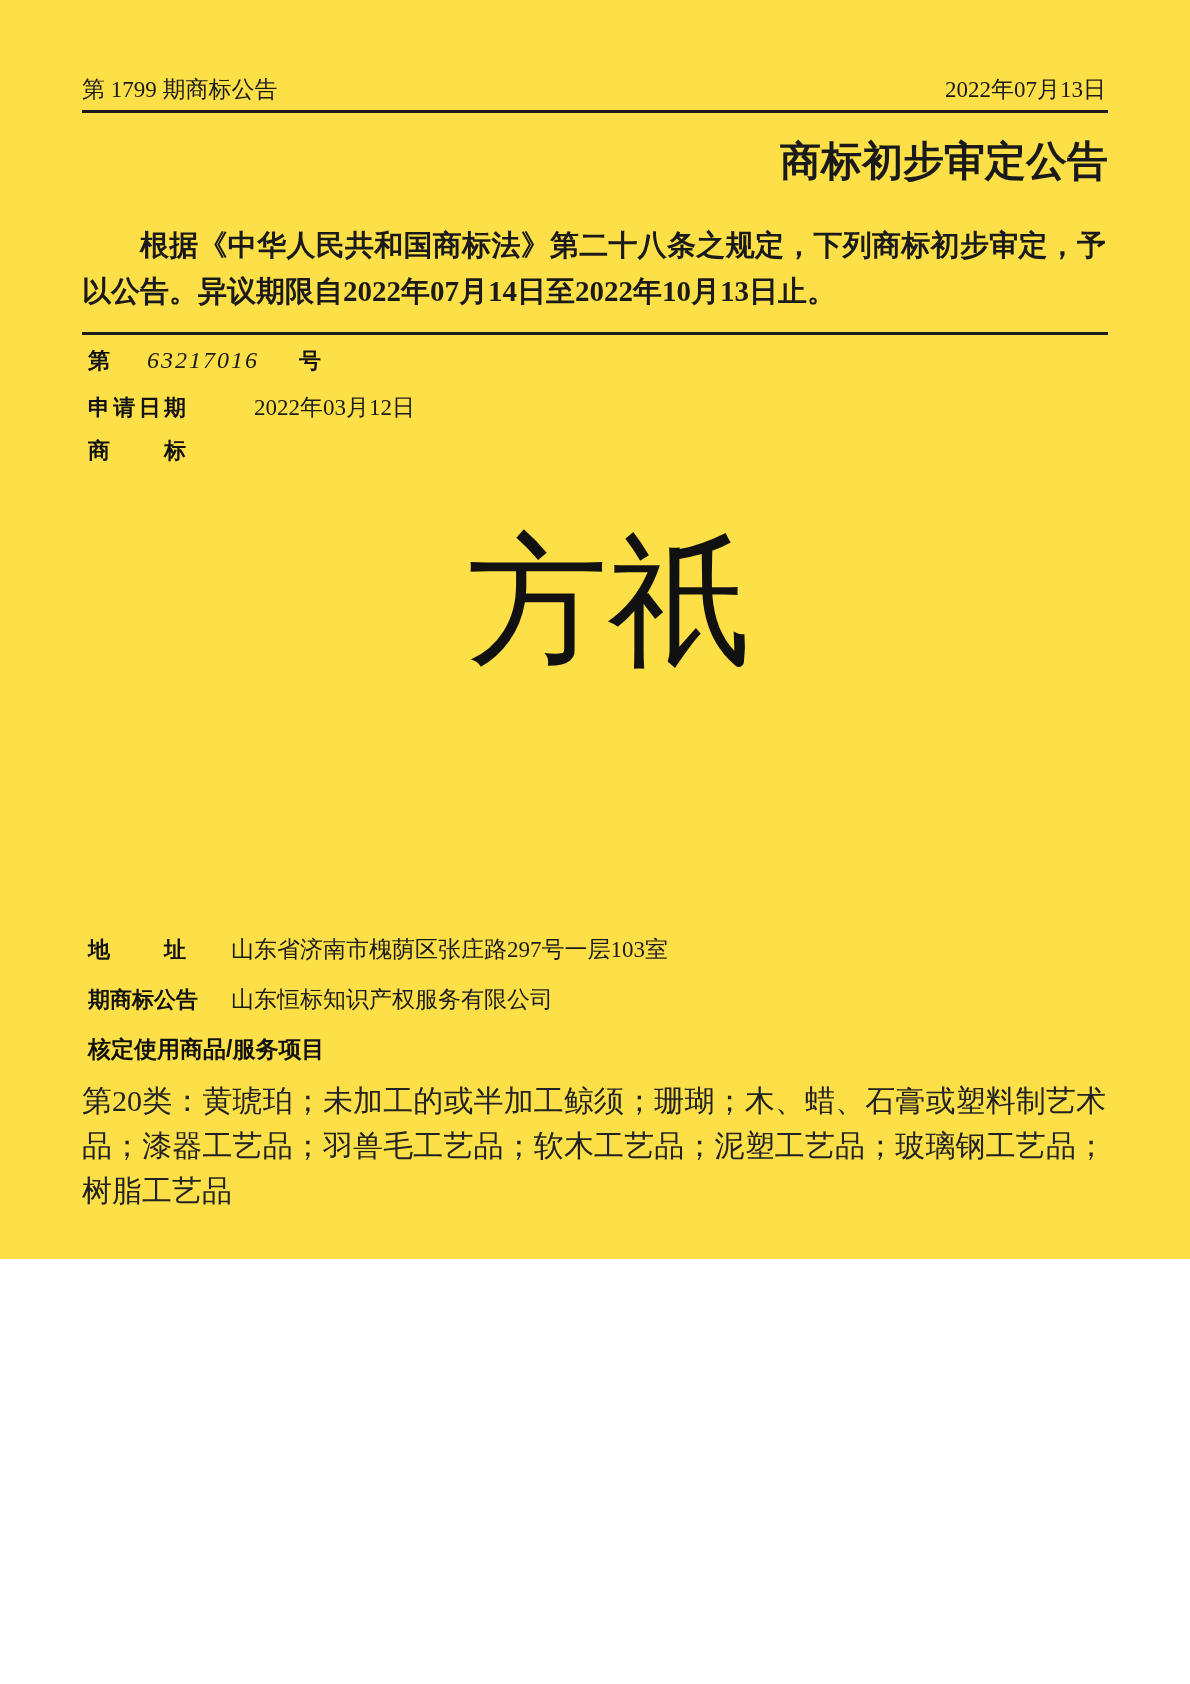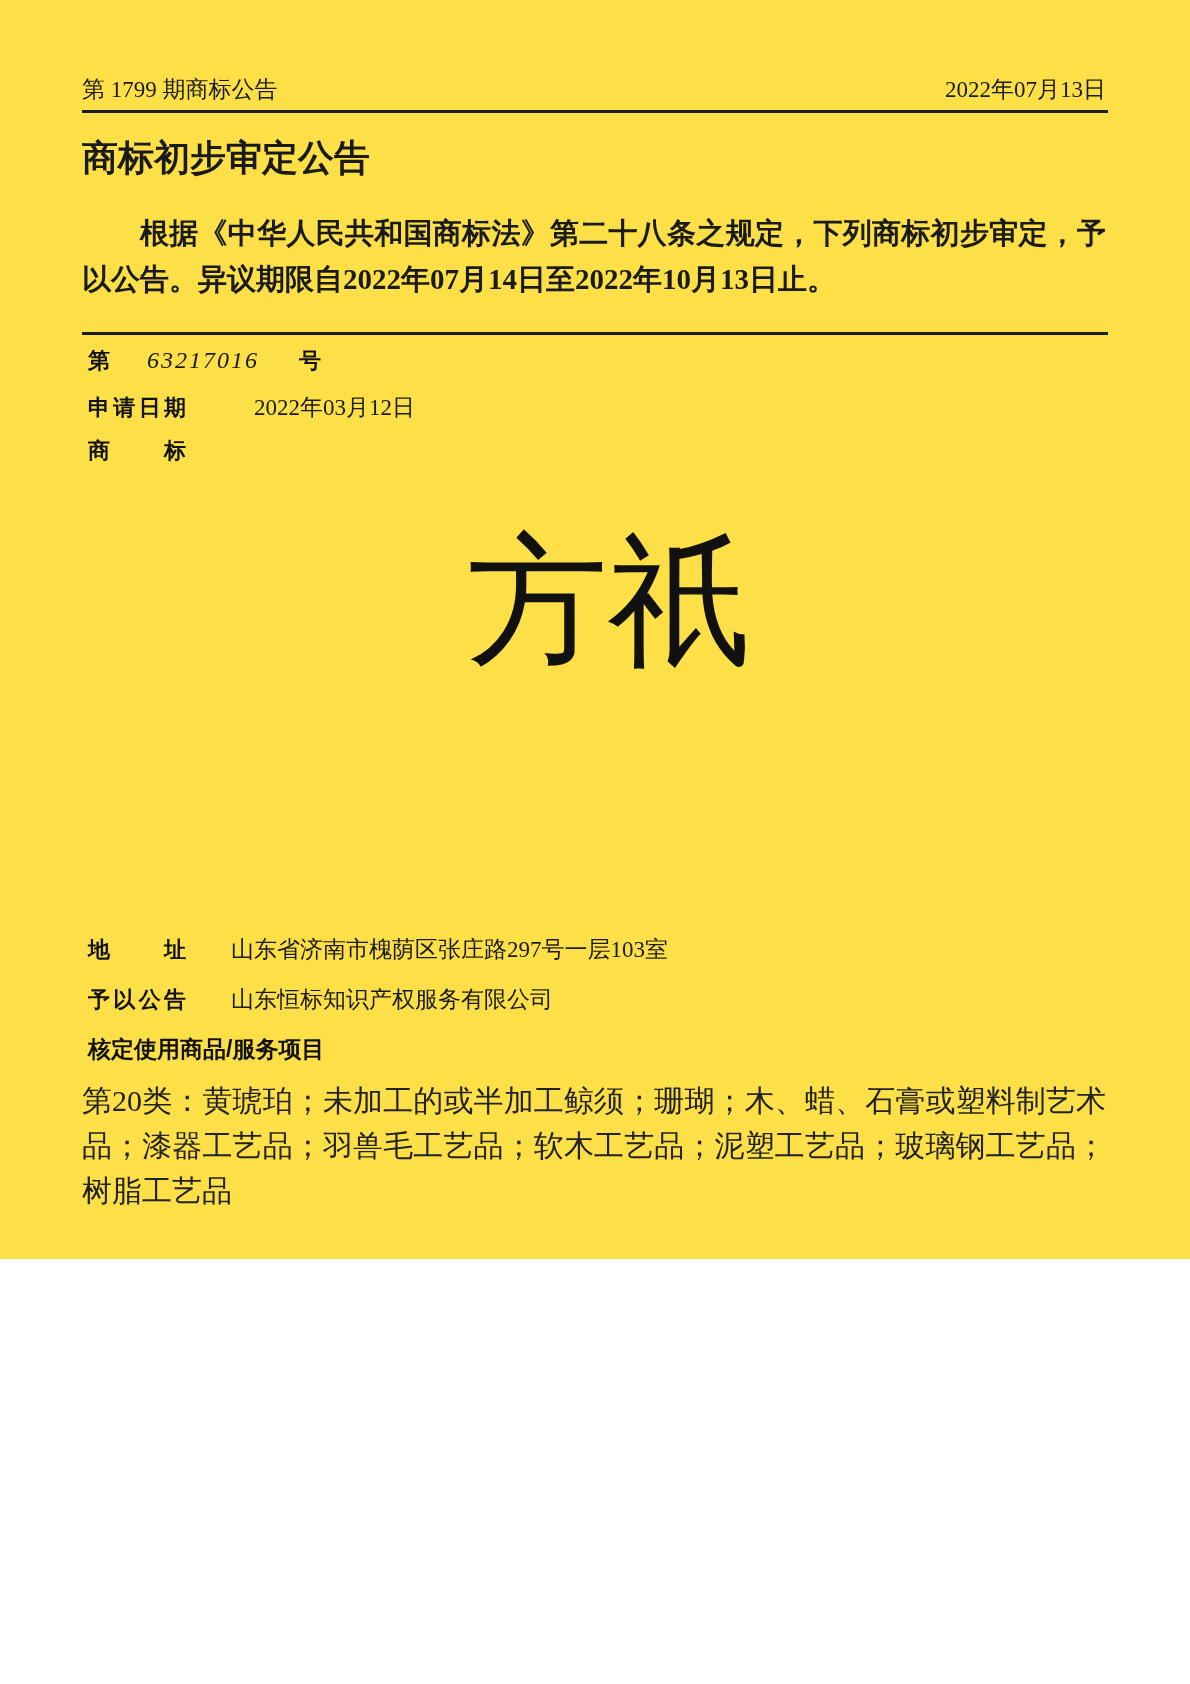--- a/index.html
+++ b/index.html
@@ -9,24 +9,24 @@
     overflow:hidden; margin:0 auto;
   }
   .hdr-left  { position:absolute; left:82px;  top:74px; font-size:23px; }
   .hdr-right { position:absolute; right:84px; top:74px; font-size:23px; }
   .rule { position:absolute; left:82px; right:82px; height:3px; background:#1c1c1c; }
   .rule-header { top:110px; }
   .rule-record { top:332px; }
   .rule-footer { top:1576px; }
   .doc-title {
     position:absolute; left:82px; right:82px; top:134px; margin:0;
-    text-align:left; font-size:36px; font-weight:700; letter-spacing:0;
+    text-align:right; font-size:41px; font-weight:700; letter-spacing:0;
   }
   .intro {
-    position:absolute; left:82px; right:84px; top:210px; margin:0;
+    position:absolute; left:82px; right:84px; top:222px; margin:0;
     font-size:29px; font-weight:700; line-height:46px;
     text-align:justify; text-indent:2em;
   }
   .field-row { position:absolute; left:88px; right:84px; white-space:nowrap; }
   .f-label {
     font-family:"Liberation Sans","DejaVu Sans",sans-serif;
     font-weight:700; font-size:22px; color:#111;
   }
   .just {
     display:inline-block; width:98px;
@@ -81,21 +81,21 @@
   </div>
 
   <div class="trademark-box">方祇</div>
 
 
   <div class="field-row" style="top:934px">
     <span class="f-label just">地址</span><span class="f-value">山东省济南市槐荫区张庄路297号一层103室</span>
   </div>
 
   <div class="field-row" style="top:984px">
-    <span class="f-label just">予以公告</span><span class="f-value">山东恒标知识产权服务有限公司</span>
+    <span class="f-label just">期商标公告</span><span class="f-value">山东恒标知识产权服务有限公司</span>
   </div>
 
   <div class="goods-heading">核定使用商品/服务项目</div>
 
   <p class="goods">第20类：黄琥珀；未加工的或半加工鲸须；珊瑚；木、蜡、石膏或塑料制艺术品；漆器工艺品；羽兽毛工艺品；软木工艺品；泥塑工艺品；玻璃钢工艺品；树脂工艺品</p>
 
   <div class="rule rule-footer"></div>
 
   <div class="footer-page">
     <span class="cur">1</span><span class="sep">/</span><span class="tot">1</span>

